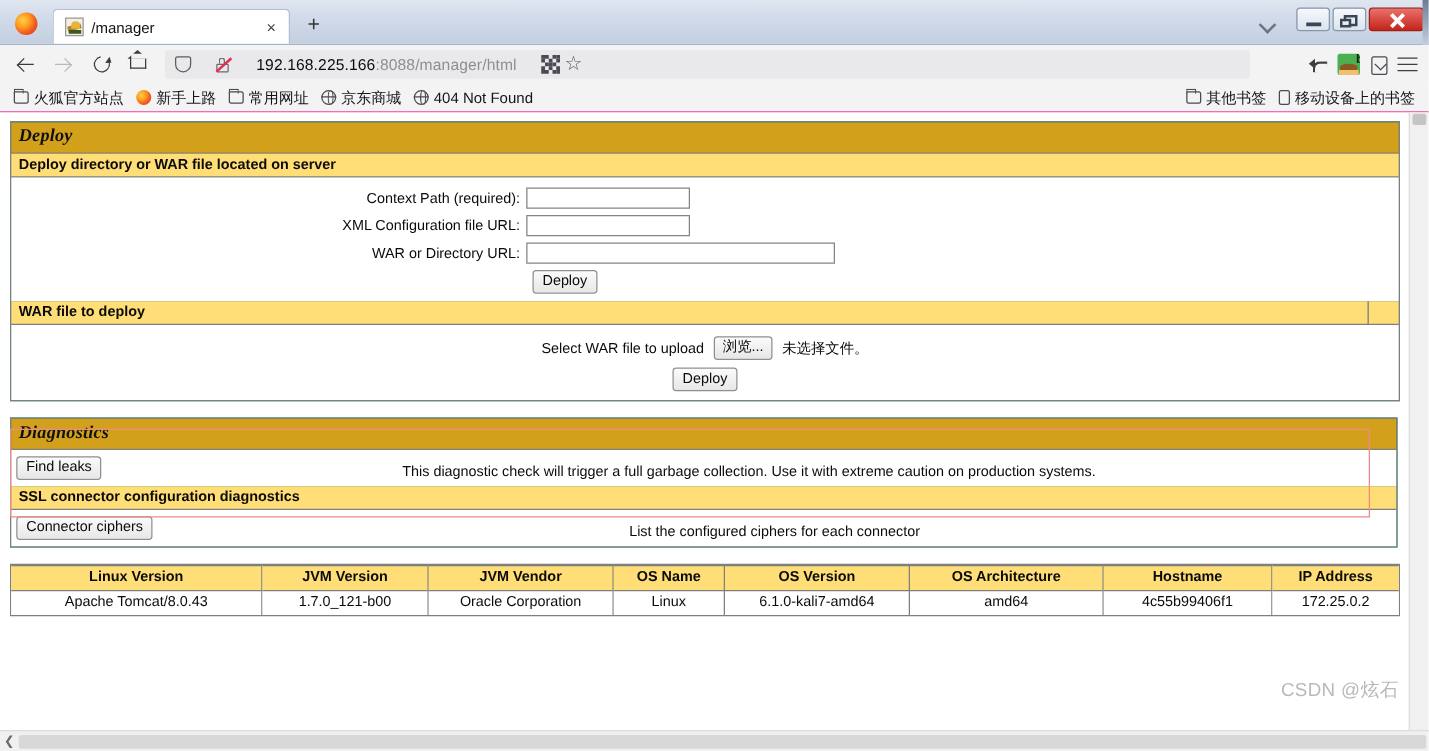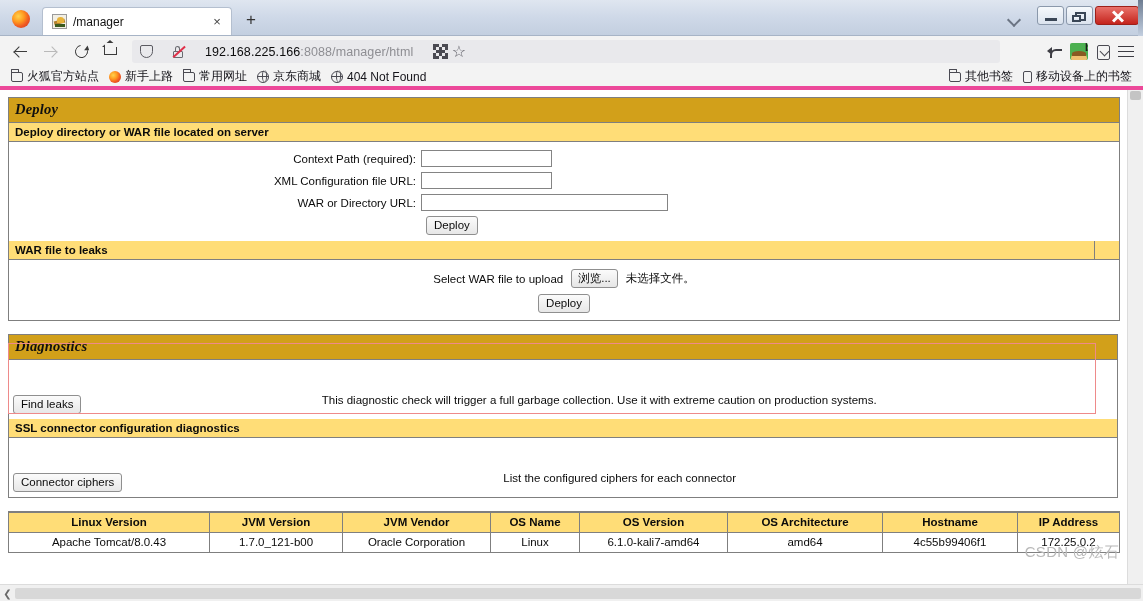--- a/index.html
+++ b/index.html
@@ -372,21 +372,21 @@
     background: #3d3d44;
   }
   .hamburger i:nth-child(1) { top: 2px; }
   .hamburger i:nth-child(2) { top: 7px; }
   .hamburger i:nth-child(3) { top: 12px; }
 
   
   .bookmarks {
     height: 23px;
     background: #f3f3f3;
-    border-bottom: 4px solid #ec4899;
+    border-bottom: 1px solid #ec4899;
     display: flex;
     align-items: center;
     padding: 0 6px;
     flex: 0 0 auto;
     font-size: 12px;
     color: #15141a;
   }
   .bm {
     display: flex; align-items: center;
     gap: 4px;
@@ -566,23 +566,22 @@
   }
   .warcell { position: relative; }
   .red-outline {
     position: absolute;
     border: 1.5px solid #ee8a8a;
     pointer-events: none;
   }
 
   .diag-row {
     display: flex;
-    align-items: flex-start;
+    align-items: flex-end;
     padding: 4px 0 5px 4px;
-    margin-top: 30px;
   }
   .diag-row .btnwrap { flex: 0 0 auto; }
   .diag-row .desc {
     flex: 1 1 auto;
     text-align: center;
     font-size: 11.5px;
     color: #0b0b0b;
     padding: 0 10px;
   }
   .diag-row .desc.centered { text-align: center; }
@@ -842,21 +841,21 @@
                 <input class="tcinput w247" type="text" placeholder="" style="">
               </div>
               <div class="deploy-btn-row">
                 <button class="tcbtn">Deploy</button>
               </div>
             </div>
           </td>
         </tr>
         <tr class="hdr-sub">
           <td class="warcell" style="border-right:1px solid #7f7f7f">
-            <span>WAR file to leaks</span>
+            <span>WAR file to deploy</span>
           </td>
           <td></td>
         </tr>
         <tr class="row-body">
           <td class="warcell" colspan="2">
             <div class="upload-row">
               <span class="lbl">Select WAR file to upload</span>
               <span class="browse-btn">浏览...</span>
               <span class="nofile">未选择文件。</span>
             </div>

